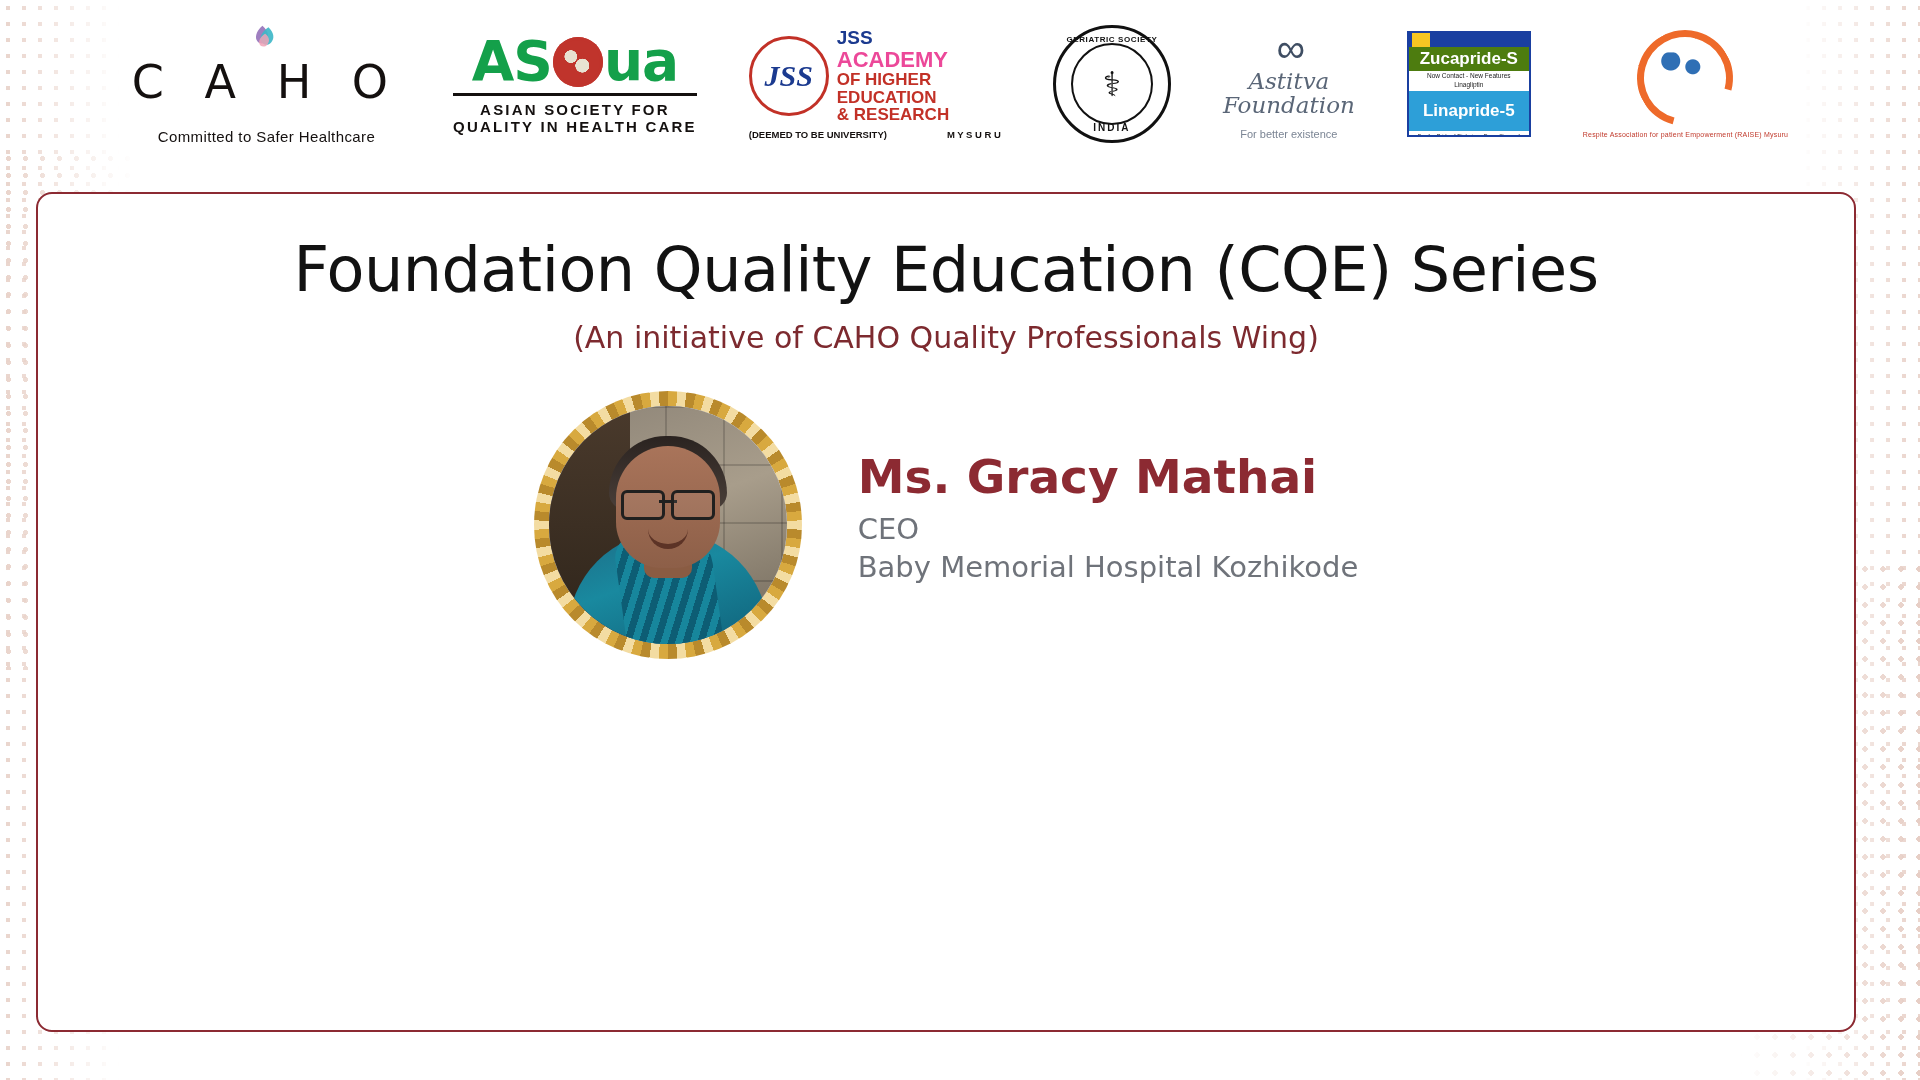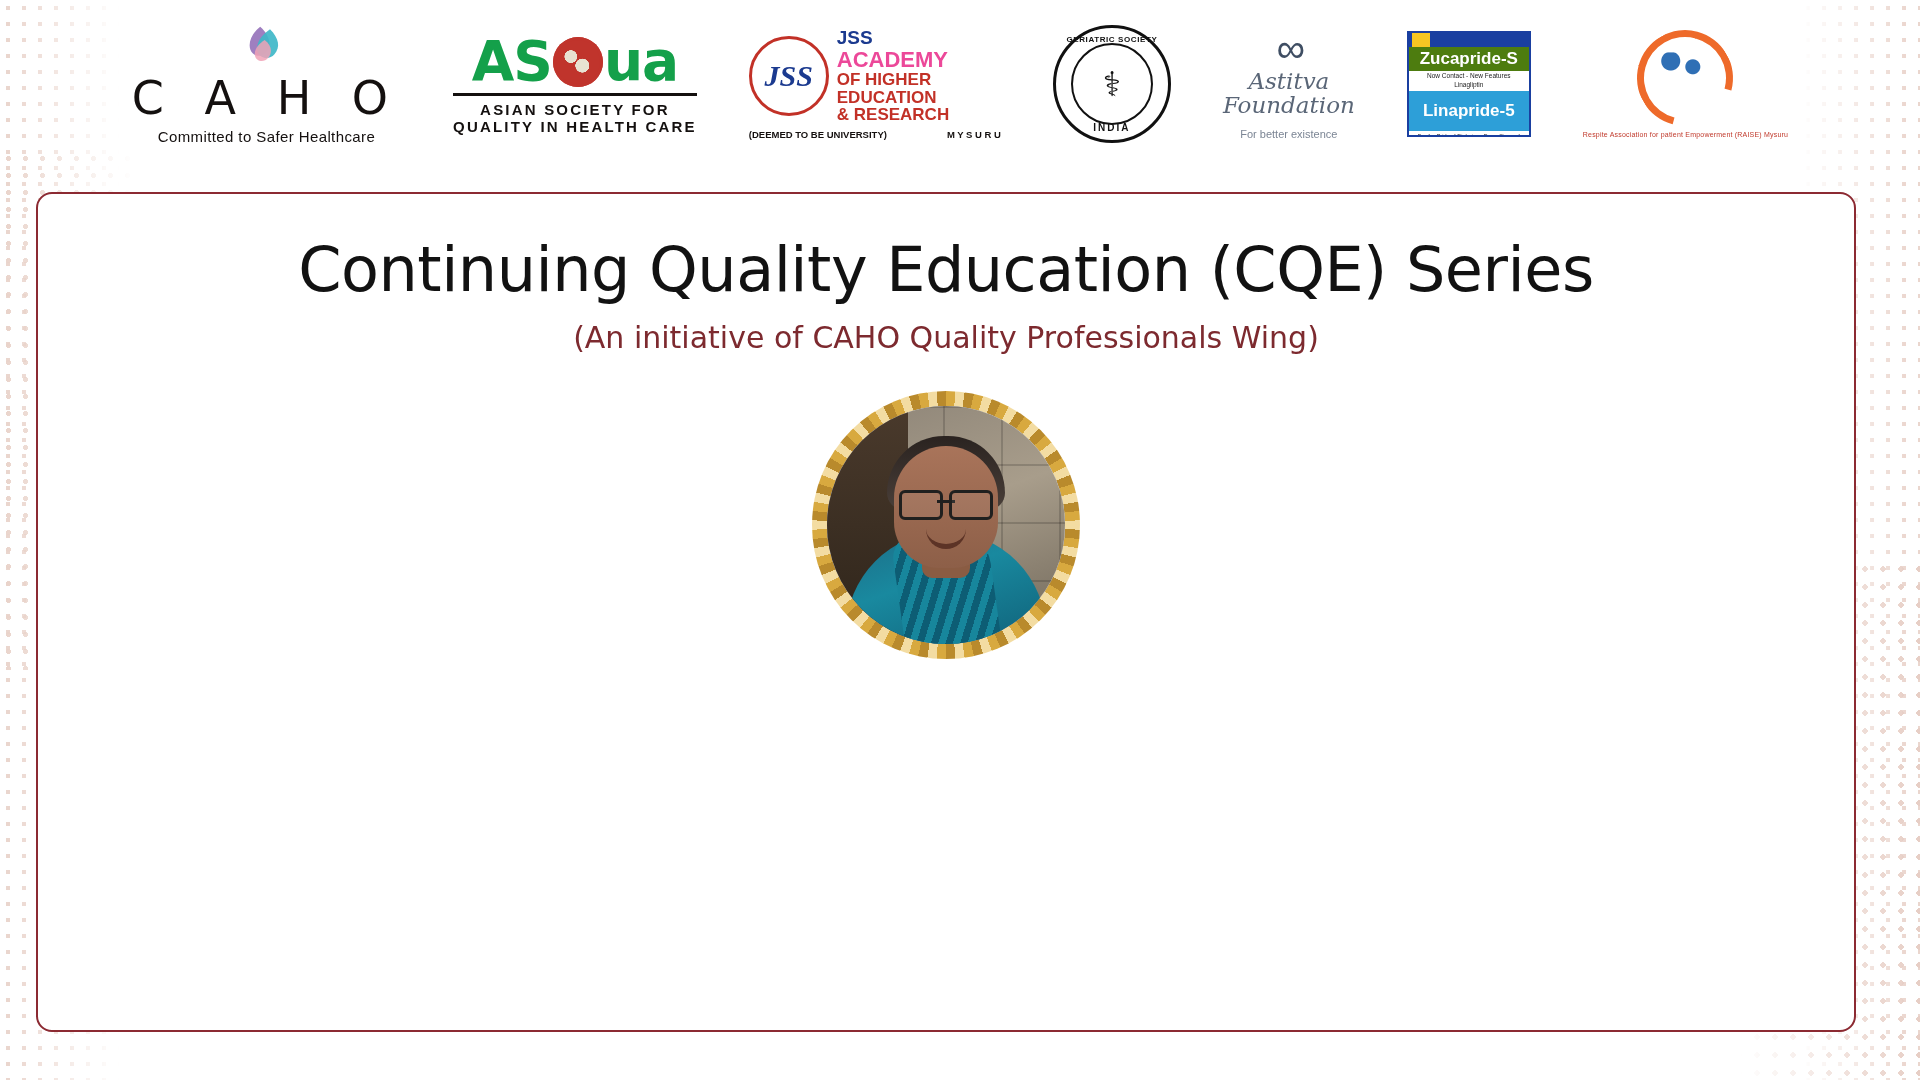--- a/index.html
+++ b/index.html
@@ -75,21 +75,21 @@
     font-size: 46px;
     letter-spacing: 13px;
     color: #14100f;
     font-family: "DejaVu Sans", sans-serif;
     font-weight: 400;
   }
   .caho-tag {
     font-size: 15px;
     color: #14100f;
     letter-spacing: .4px;
-    margin-top: 8px;
+    margin-top: 24px;
     text-align: center;
   }
 
   
   .asqua-wrap { display:flex; flex-direction:column; align-items:center; line-height:1; }
   .asqua-top {
     font-family: "DejaVu Sans", sans-serif;
     font-weight: 700;
     font-size: 55px;
     color: #14a04a;
@@ -463,21 +463,21 @@
   </div>
 
   <div class="logo ngo">
     <div class="ngo-ring"></div>
     <div class="ngo-cap">Respite Association for patient Empowerment (RAISE) Mysuru</div>
   </div>
 </div>
 
 <div class="card">
 
-  <div class="title">Continuing Quality Education (CQE) Series</div>
+  <div class="title">Foundation Quality Education (CQE) Series</div>
   <div class="subtitle">(An initiative of CAHO Quality Professionals Wing)</div>
 
 
   <div class="speaker">
     <div class="photo-frame">
       <div class="photo">
         <div class="wall"></div>
         <div class="door"></div>
         <div class="body"></div>
         <div class="saree"></div>
@@ -485,14 +485,19 @@
         <div class="hair"></div>
         <div class="head"></div>
         <div class="glasses">
             <i></i>
             <b></b>
             <i></i>
           </div>
         <div class="smile"></div>
       </div>
     </div>
+    <div class="speaker-info">
+      <div class="speaker-name">Ms. Gracy Mathai</div>
+      <div class="speaker-role">CEO</div>
+      <div class="speaker-org">Baby Memorial Hospital Kozhikode</div>
+    </div>
   </div>
 </div>
 
 </body></html>

